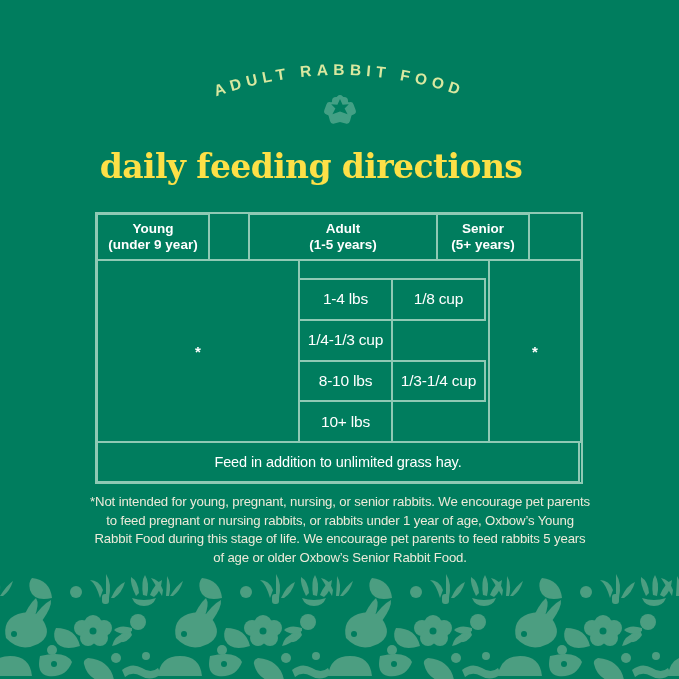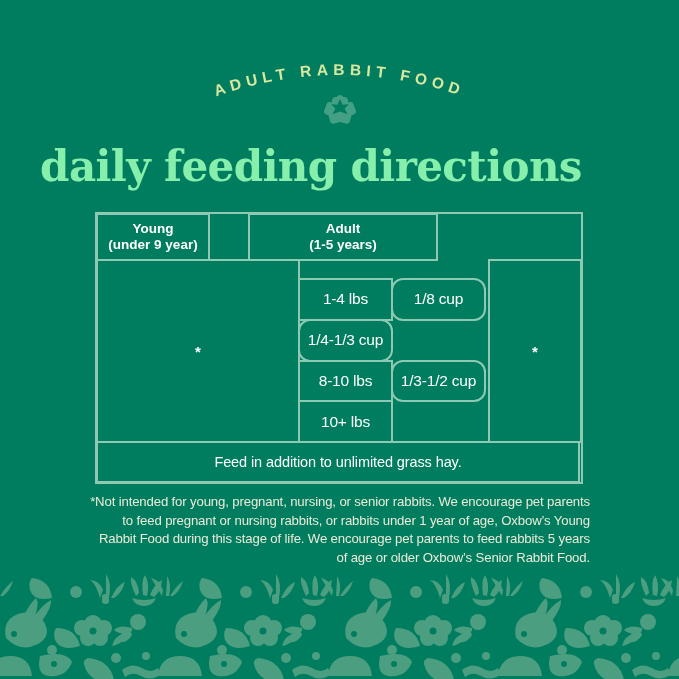--- a/index.html
+++ b/index.html
@@ -50,24 +50,24 @@
     opacity: 0.40;
   }
 
   
   .heading {
     position: absolute;
     left: 0;
     top: 142px;
     width: 622px;
     text-align: center;
-    color: #86efac;
+    color: #fde047;
     font-family: "DejaVu Serif", "Liberation Serif", serif;
     font-weight: bold;
-    font-size: 42px;
+    font-size: 33px;
     letter-spacing: -0.6px;
     line-height: 50px;
     white-space: nowrap;
   }
 
   
   .table {
     position: absolute;
     left: 95px;
     top: 212px;
@@ -103,21 +103,21 @@
   }
 
   
   .body-row { height: 182px; }
   .col-young   { width: 114px; }
   .col-preg    { width: 90px; }
   .col-adult   { width: 190px; margin-left: 39px; }
   .col-senior  { width: 94px; }
 
   .col-adult-wt  { width: 95px; }
-  .col-adult-cup { width: 95px; border-radius: 12px; }
+  .col-adult-cup { width: 95px; }
 
   .star-cell {
     font-size: 15px;
     font-weight: bold;
     color: #ffffff;
   }
 
   .adult-stack {
     display: flex;
     flex-direction: column;
@@ -144,21 +144,21 @@
   
   .disclaimer {
     position: absolute;
     left: 90px;
     top: 493px;
     width: 500px;
     color: #ecead9;
     font-size: 13.2px;
     line-height: 18.6px;
     letter-spacing: -0.15px;
-    text-align: right;
+    text-align: center;
   }
 
   
   .pattern-band {
     position: absolute;
     left: 0;
     top: 570px;
     width: 679px;
     height: 109px;
     overflow: hidden;
@@ -205,37 +205,43 @@
           <div>Young</div>
           <div>(under 9 year)</div>
         </div>
       </div>
       <div class="tcell hdr-cell col-adult">
         <div>
           <div>Adult</div>
           <div>(1-5 years)</div>
         </div>
       </div>
+      <div class="tcell hdr-cell col-senior">
+        <div>
+          <div>Senior</div>
+          <div>(5+ years)</div>
+        </div>
+      </div>
     </div>
 
     <div class="trow body-row">
 
       <div class="tcell star-cell" style="width:204px;">*</div>
 
       <div class="adult-stack">
         <div class="adult-subrow">
           <div class="tcell data-cell col-adult-wt">1-4 lbs</div>
           <div class="tcell data-cell col-adult-cup">1/8 cup</div>
         </div>
         <div class="adult-subrow">
           <div class="tcell data-cell col-adult-cup">1/4-1/3 cup</div>
         </div>
         <div class="adult-subrow">
           <div class="tcell data-cell col-adult-wt">8-10 lbs</div>
-          <div class="tcell data-cell col-adult-cup">1/3-1/2 cup</div>
+          <div class="tcell data-cell col-adult-cup">1/3-1/4 cup</div>
         </div>
         <div class="adult-subrow">
           <div class="tcell data-cell col-adult-wt">10+ lbs</div>
         </div>
       </div>
 
       <div class="tcell star-cell col-senior">*</div>
     </div>
 
     <div class="trow foot-row">

